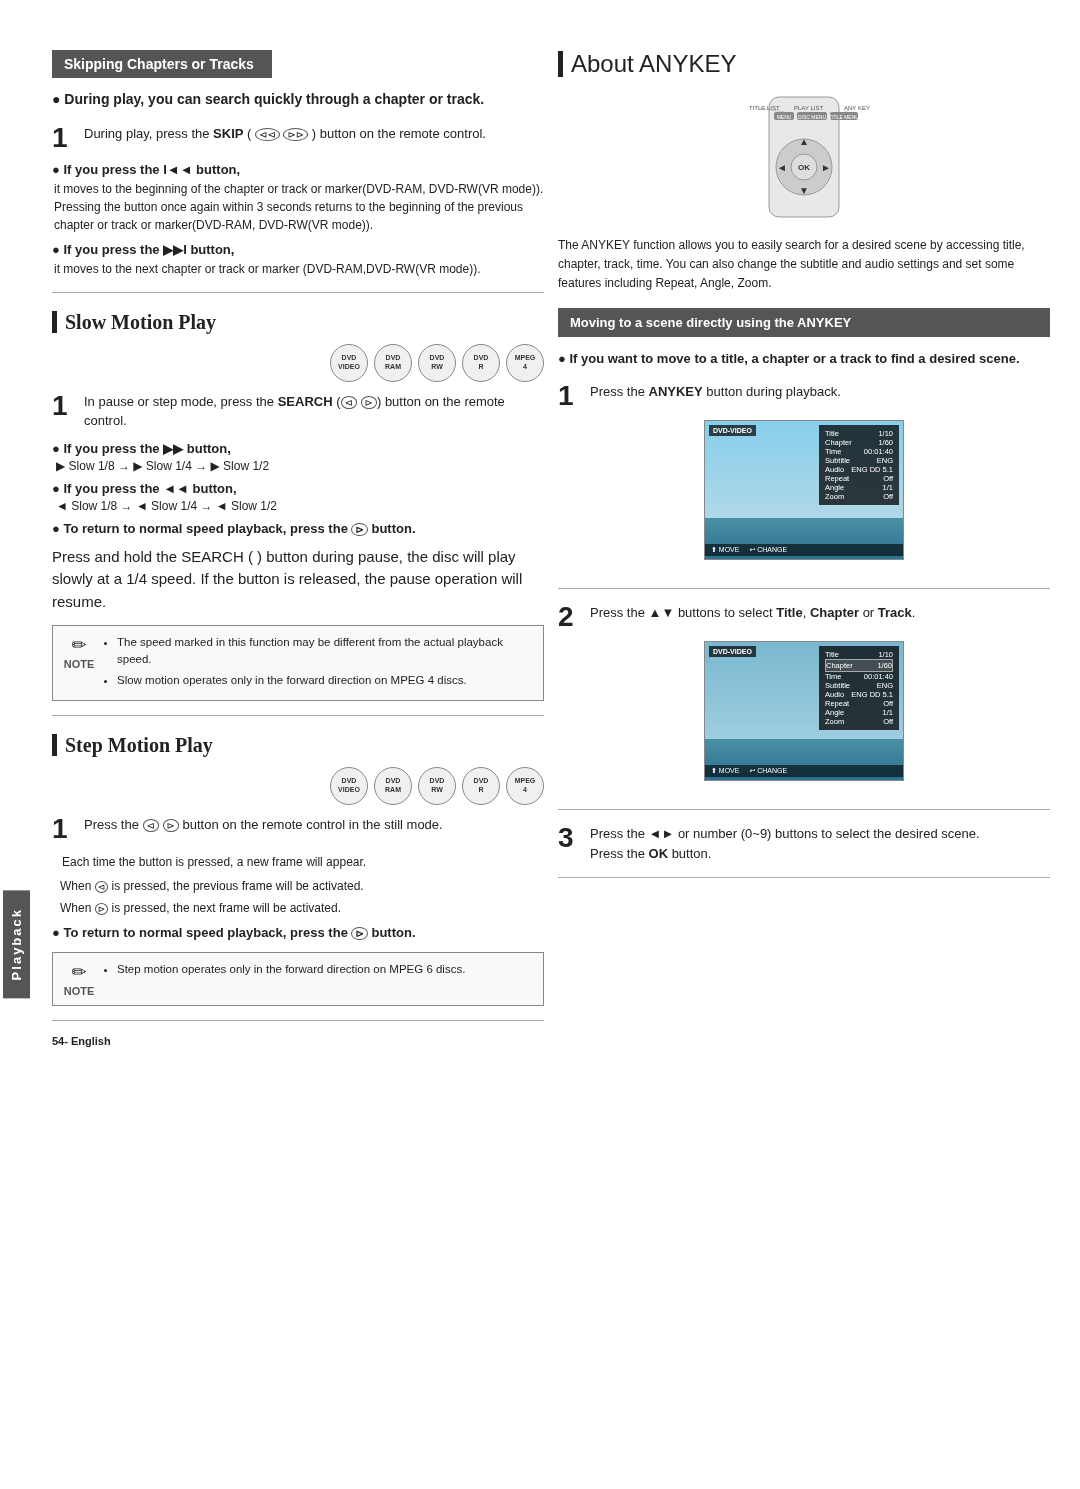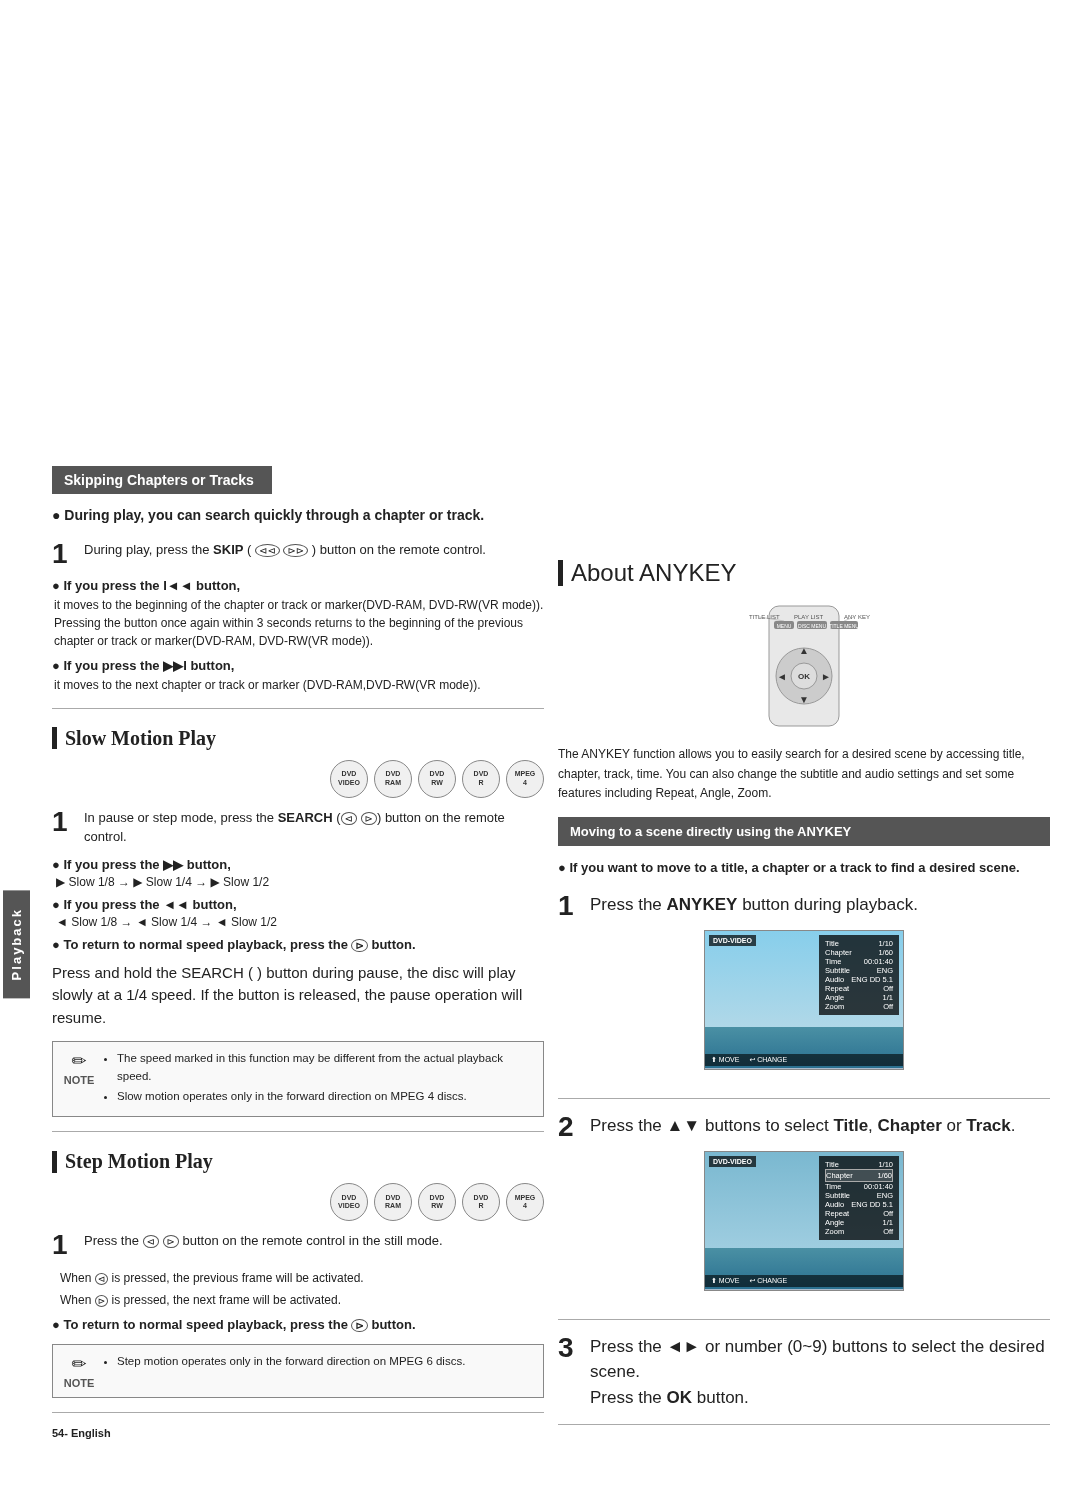--- a/index.html
+++ b/index.html
@@ -38,21 +38,20 @@
       padding: 18px 6px;
       letter-spacing: 2px;
     }
 
     
     .columns {
       display: flex;
       flex: 1;
       padding: 20px 30px 20px 20px;
       gap: 14px;
-      align-items: flex-end;
     }
 
     .left-col {
       flex: 1;
       min-width: 0;
     }
 
     .right-col {
       flex: 1;
       min-width: 0;
@@ -250,21 +249,21 @@
     .right-step {
       display: flex;
       gap: 8px;
       margin-bottom: 10px;
       align-items: flex-start;
     }
     .right-step-content {
       flex: 1;
     }
     .right-step-content p {
-      font-size: 17px;
+      font-size: 13px;
       line-height: 1.5;
     }
 
     
     .speed-indicator {
       font-size: 12px;
       margin-bottom: 4px;
       padding-left: 4px;
     }
 
@@ -362,20 +361,21 @@
         <div class="disc-icon">MPEG<br>4</div>
       </div>
 
       <div class="step">
         <div class="step-number">1</div>
         <div class="step-content">
           <p>Press the <span style="border:1px solid #555;border-radius:50%;padding:0 3px;font-size:10px;">⊲</span> <span style="border:1px solid #555;border-radius:50%;padding:0 3px;font-size:10px;">⊳</span> button on the remote control in the still mode.</p>
         </div>
       </div>
 
+      <p class="sub-bullet-text" style="margin-left:8px;">Each time the button is pressed, a new frame will appear.</p>
       <p style="font-size:12px;line-height:1.5;margin-left:8px;margin-bottom:4px;">When <span style="border:1px solid #555;border-radius:50%;padding:0 2px;font-size:9px;">⊲</span> is pressed, the previous frame will be activated.</p>
       <p style="font-size:12px;line-height:1.5;margin-left:8px;margin-bottom:8px;">When <span style="border:1px solid #555;border-radius:50%;padding:0 2px;font-size:9px;">⊳</span> is pressed, the next frame will be activated.</p>
 
       <p class="sub-bullet" style="font-size:13px;">To return to normal speed playback, press the <span style="border:1px solid #555;border-radius:50%;padding:0 3px;font-size:10px;">⊳</span> button.</p>
 
       <div class="note-box">
         <div class="note-icon-area">
           <div class="note-pencil-icon">✏</div>
           <div class="note-label">NOTE</div>
         </div>

